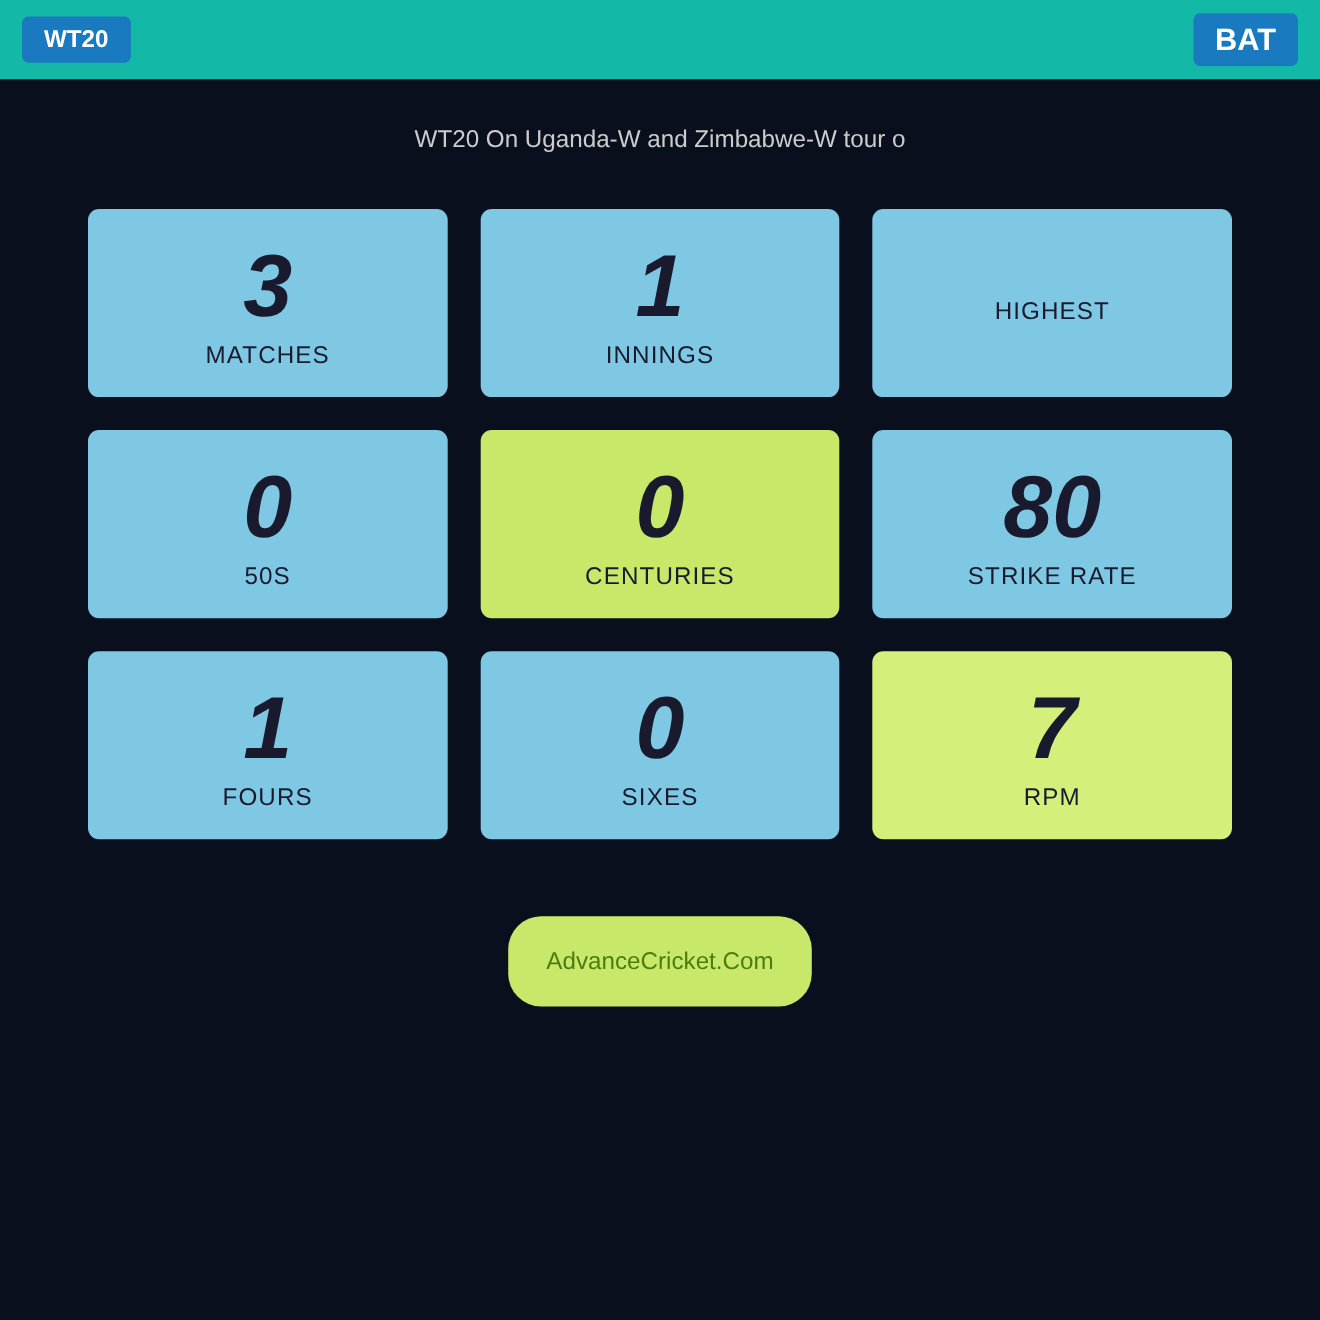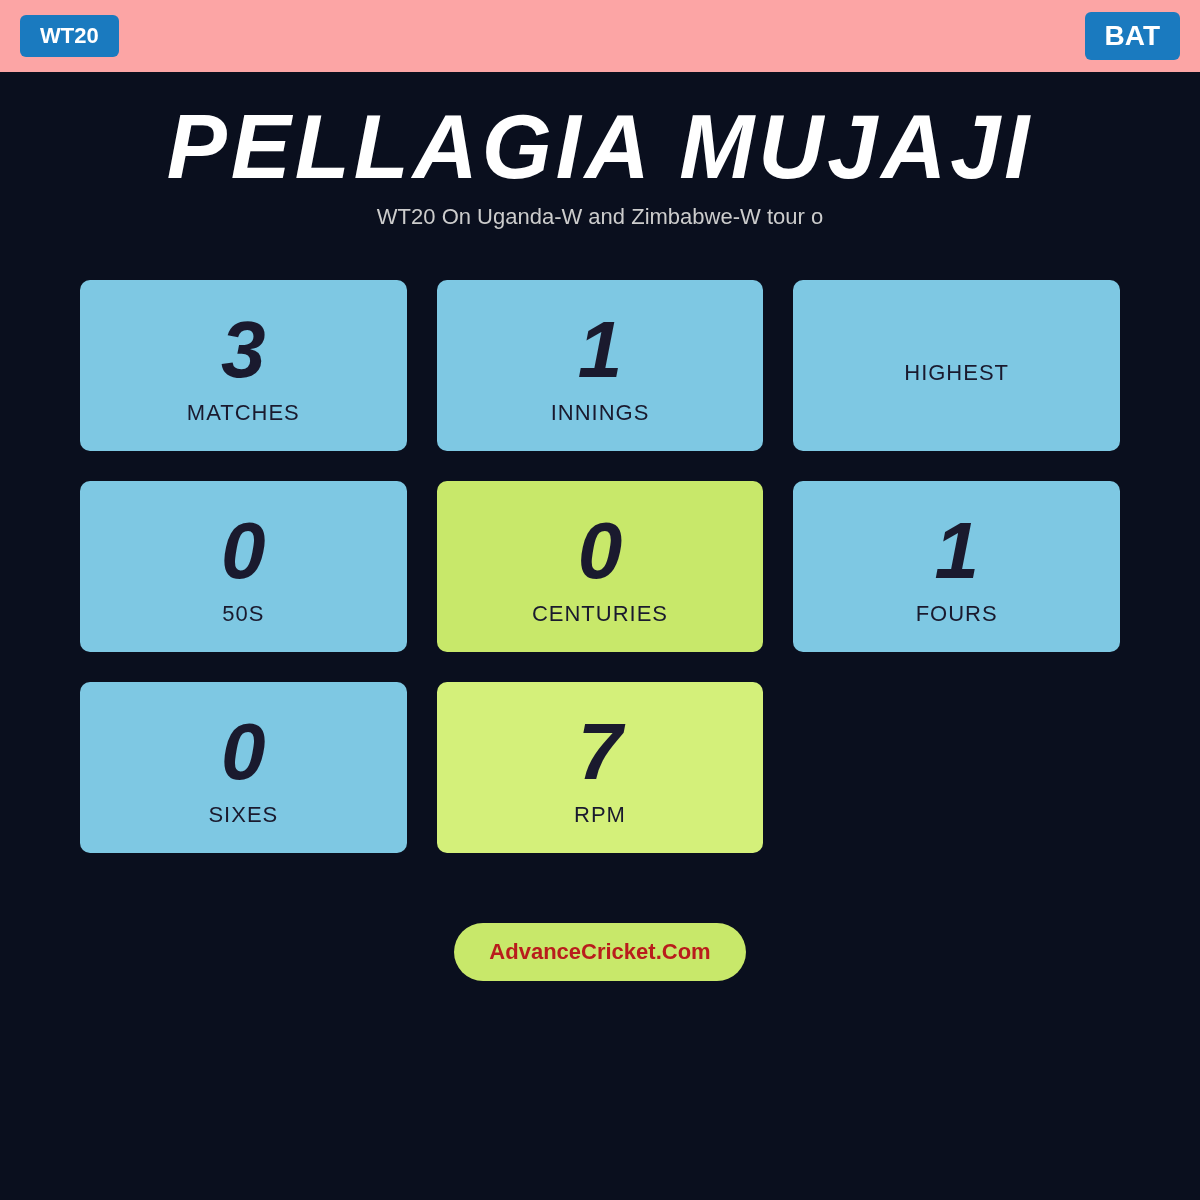--- a/index.html
+++ b/index.html
@@ -14,21 +14,21 @@
       background-color: #0a0f1e;
       font-family: Arial, sans-serif;
       overflow: hidden;
     }
 
     .header {
       display: flex;
       justify-content: space-between;
       align-items: center;
       padding: 12px 20px;
-      background-color: #fca5a5;
+      background-color: #14b8a6;
     }
 
     .header-badge {
       background-color: #1a7abf;
       color: white;
       font-weight: bold;
       font-size: 22px;
       padding: 8px 20px;
       border-radius: 6px;
     }
@@ -109,37 +109,36 @@
     }
 
     .footer {
       display: flex;
       justify-content: center;
       padding: 30px;
     }
 
     .footer-badge {
       background-color: #c8e86a;
-      color: #b91c1c;
-      font-weight: bold;
+      color: #4d7c0f;
+      font-weight: normal;
       font-size: 22px;
-      padding: 16px 35px;
+      padding: 28px 35px;
       border-radius: 30px;
     }
   </style>
 </head>
 <body>
 
 <div class="header">
   <div class="header-badge">WT20</div>
   <div class="header-right-badge">BAT</div>
 </div>
 
 <div class="player-section">
-  <div class="player-name">PELLAGIA MUJAJI</div>
   <div class="player-subtitle">WT20 On Uganda-W and Zimbabwe-W tour o</div>
 </div>
 
 <div class="stats-grid" id="stats-container">
 <div class="stat-card blue">
       <div class="stat-value">3</div>
       <div class="stat-label">Matches</div>
     </div>
     <div class="stat-card blue">
       <div class="stat-value">1</div>
@@ -150,20 +149,24 @@
     </div>
     <div class="stat-card blue">
       <div class="stat-value">0</div>
       <div class="stat-label">50s</div>
     </div>
     <div class="stat-card green">
       <div class="stat-value">0</div>
       <div class="stat-label">CENTURIES</div>
     </div>
     <div class="stat-card blue">
+      <div class="stat-value">80</div>
+      <div class="stat-label">Strike Rate</div>
+    </div>
+    <div class="stat-card blue">
       <div class="stat-value">1</div>
       <div class="stat-label">Fours</div>
     </div>
     <div class="stat-card blue">
       <div class="stat-value">0</div>
       <div class="stat-label">Sixes</div>
     </div>
     <div class="stat-card light-green">
       <div class="stat-value">7</div>
       <div class="stat-label">RPM</div>

